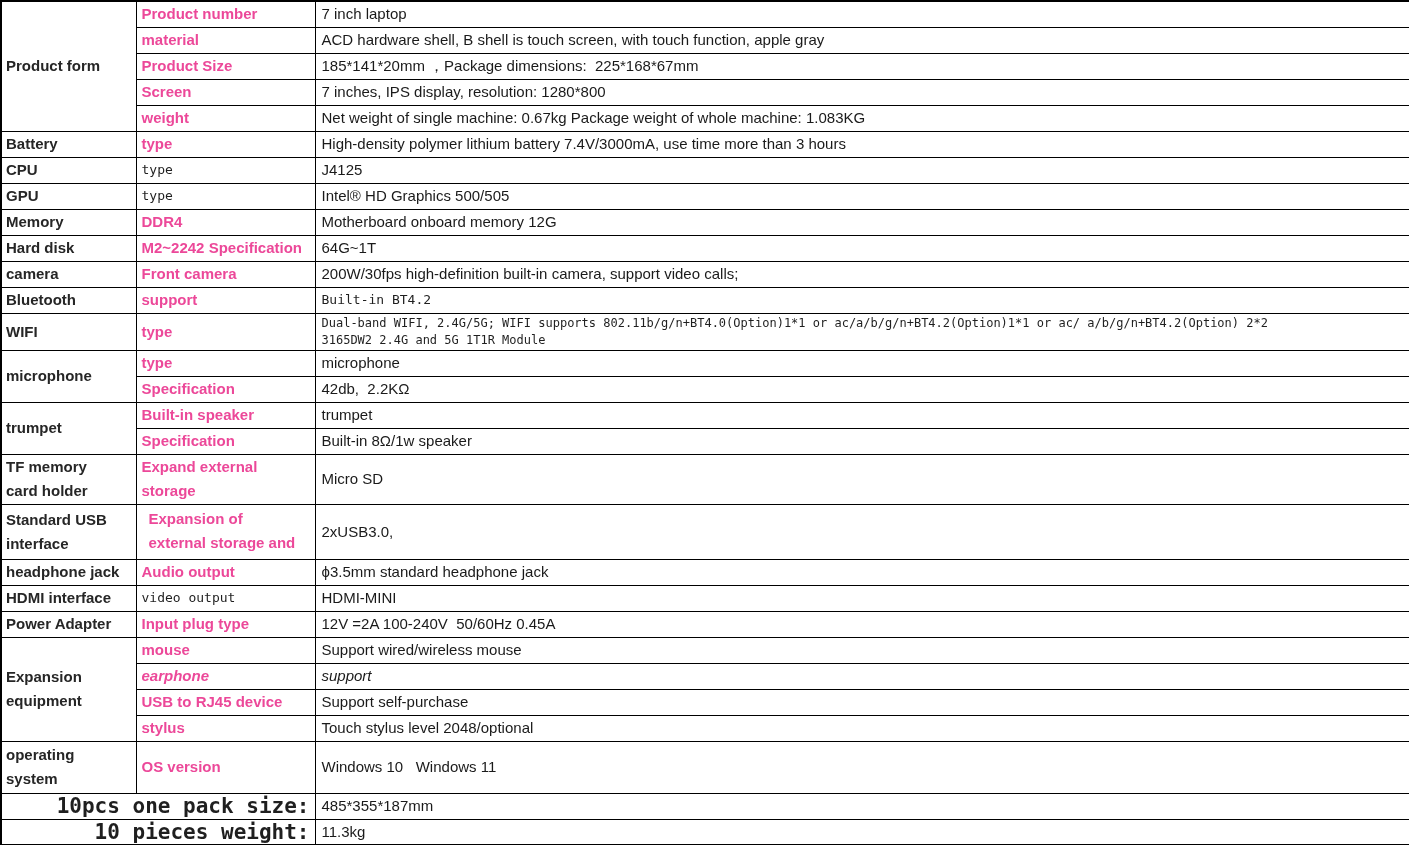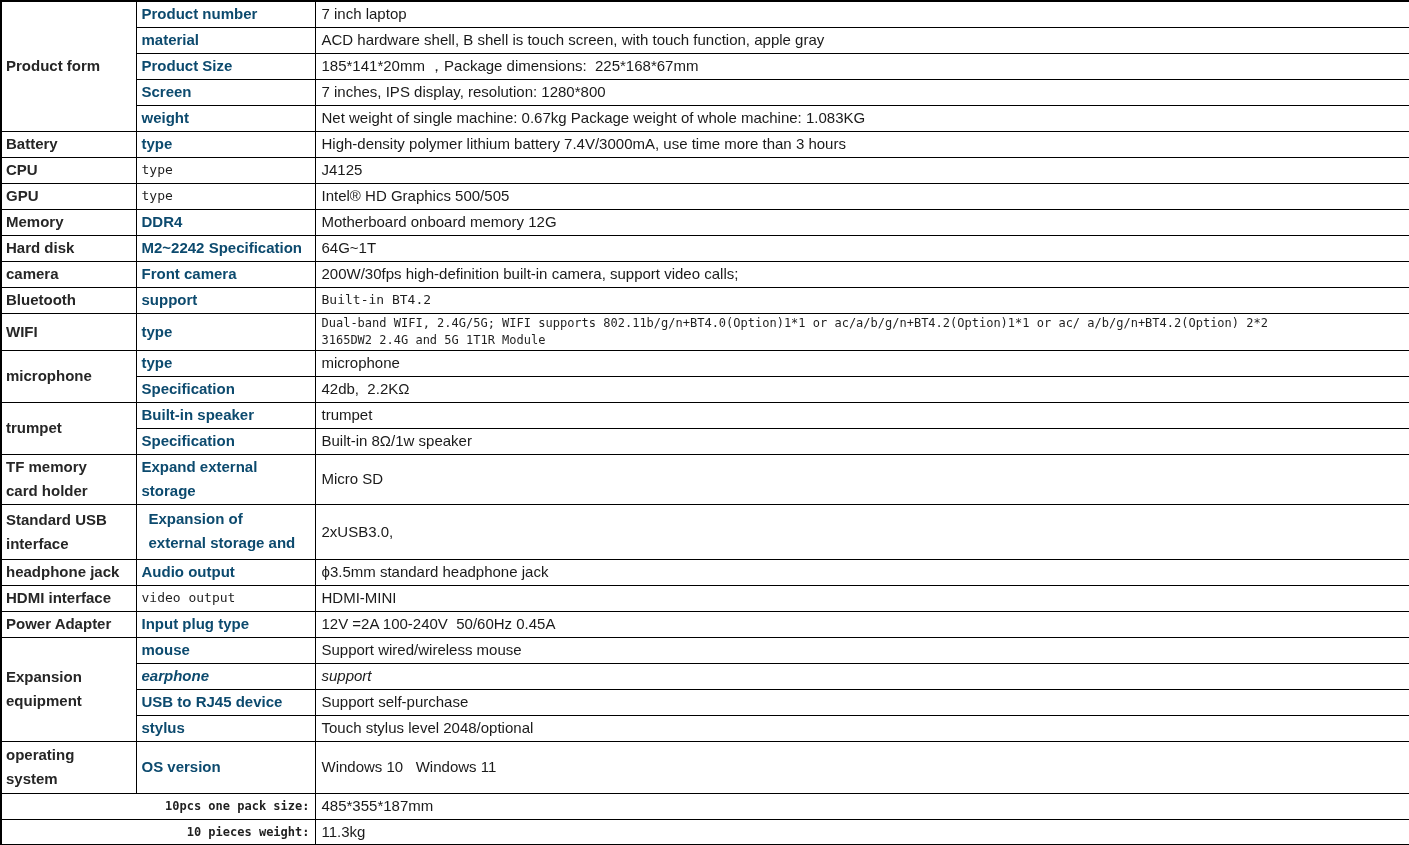--- a/index.html
+++ b/index.html
@@ -31,32 +31,32 @@
     vertical-align: middle;
   }
   td.category {
     font-weight: 700;
     color: #262626;
   }
   td.label {
     font-weight: 700;
     text-align: left;
     padding-left: 5px;
-    color: #0c4a6e;
+    color: #ec4899;
   }
   td.value {
     font-weight: 400;
     padding-left: 6px;
   }
   td.merged_label {
     font-family: "DejaVu Sans Mono", monospace;
     font-weight: 700;
     text-align: right;
     padding-right: 5px;
-    font-size: 12px;
+    font-size: 21px;
     color: #1f1f1f;
   }
   td.mono {
     font-family: "DejaVu Sans Mono", monospace;
     font-weight: 400;
     font-size: 13px;
     color: #1f1f1f;
   }
   td.mono-small {
     font-family: "DejaVu Sans Mono", monospace;

